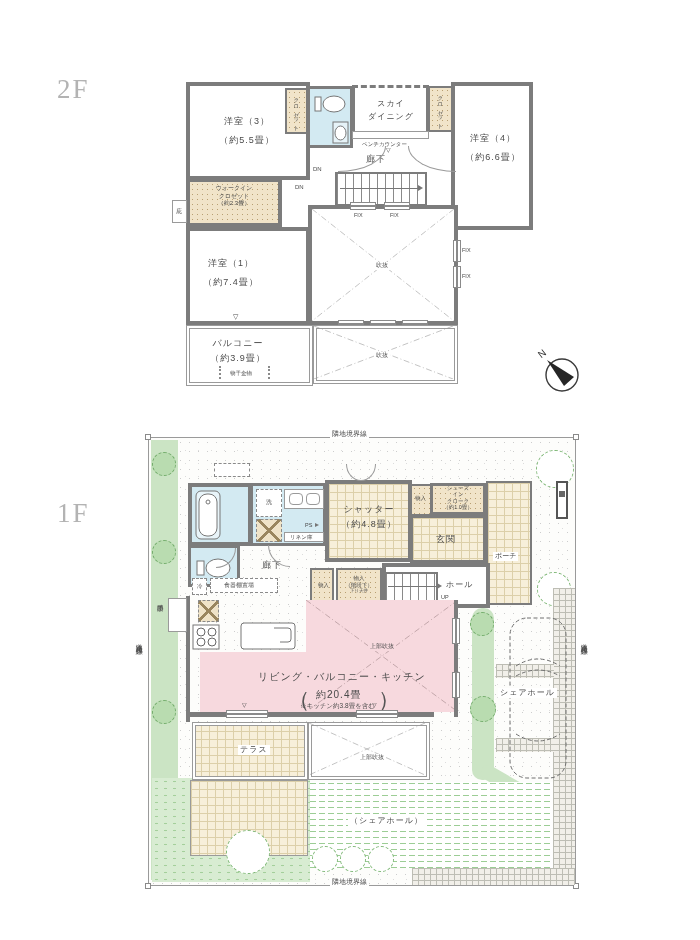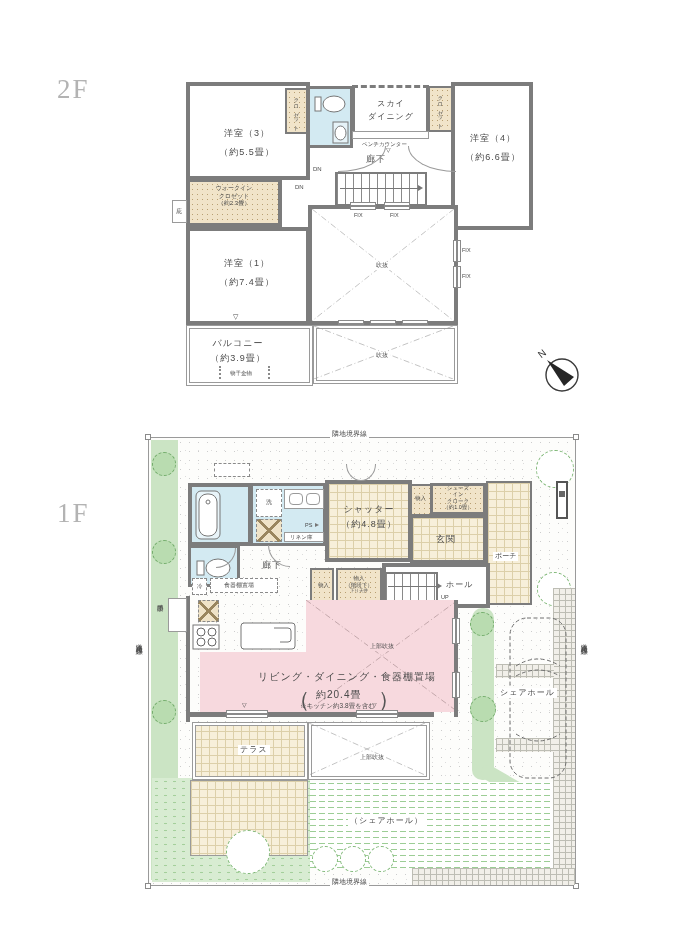--- a/index.html
+++ b/index.html
@@ -50,21 +50,21 @@
   .whitechip{background:#fff;padding:0 2px}
 </style>
 </head>
 <body>
 
 <div id="plan">
 
   <div class="floorlbl" style="left:57px;top:74px">2F</div>
 
   <div class="room" style="left:186px;top:82px;width:124px;height:98px"></div>
-  <div class="lbl t9 ctr" style="left:204px;top:128px;width:86px">
+  <div class="lbl t9 ctr" style="left:204px;top:116px;width:86px">
     <div>洋室（3）</div>
     <div style="margin-top:8px">（約5.5畳）</div>
   </div>
 
   <div class="room b2 beige" style="left:285px;top:88px;width:23px;height:46px">
     <div class="lbl t5 vert" style="left:6px;top:3px">クロゼット</div>
   </div>
 
   <div class="room b3 blue" style="left:307px;top:86px;width:46px;height:62px">
     <svg width="34" height="22" style="position:absolute;left:4px;top:4px">
@@ -111,21 +111,21 @@
   <div class="lbl t6 ctr" style="left:196px;top:185px;width:76px">
     <div>ウォークイン</div>
     <div>クロゼット</div>
     <div>（約2.3畳）</div>
   </div>
   <div class="b1" style="left:172px;top:200px;width:15px;height:23px">
     <div class="lbl t6" style="left:3px;top:7px">庇</div>
   </div>
 
   <div class="room" style="left:186px;top:227px;width:124px;height:98px"></div>
-  <div class="lbl t9 ctr" style="left:204px;top:258px;width:86px">
+  <div class="lbl t9 ctr" style="left:188px;top:258px;width:86px">
     <div>洋室（1）</div>
     <div style="margin-top:8px">（約7.4畳）</div>
   </div>
   <div class="lbl t7" style="left:233px;top:313px">▽</div>
   <div class="arc-tl" style="left:312px;top:240px;width:24px;height:24px"></div>
 
   <div class="room" style="left:308px;top:205px;width:150px;height:120px">
     <svg class="xl" width="142" height="112" viewBox="0 0 100 100" preserveAspectRatio="none">
       <line x1="0" y1="0" x2="100" y2="100" stroke="#9a9a9a" stroke-width="0.6" stroke-dasharray="6 2.5 1 2.5" vector-effect="non-scaling-stroke"></line>
       <line x1="100" y1="0" x2="0" y2="100" stroke="#9a9a9a" stroke-width="0.6" stroke-dasharray="6 2.5 1 2.5" vector-effect="non-scaling-stroke"></line>
@@ -324,21 +324,21 @@
   </svg>
 
   <div class="abs pink" style="left:306px;top:600px;width:152px;height:112px">
     <svg class="xl" width="152" height="112" viewBox="0 0 100 100" preserveAspectRatio="none">
       <line x1="0" y1="0" x2="100" y2="100" stroke="#a08488" stroke-width="0.6" stroke-dasharray="6 2.5 1 2.5" vector-effect="non-scaling-stroke"></line>
       <line x1="100" y1="0" x2="0" y2="100" stroke="#a08488" stroke-width="0.6" stroke-dasharray="6 2.5 1 2.5" vector-effect="non-scaling-stroke"></line>
     </svg>
   </div>
   <div class="abs pink" style="left:200px;top:652px;width:110px;height:60px"></div>
   <div class="lbl t6" style="left:368px;top:643px;background:#f7d9de;padding:0 2px">上部吹抜</div>
-  <div class="lbl t10" style="left:258px;top:671px">リビング・ダイニング・食器棚置場</div>
+  <div class="lbl t10" style="left:258px;top:671px">リビング・バルコニー・キッチン</div>
   <div class="lbl" style="left:288px;top:686px;font-size:22px;font-weight:100;color:#555">（</div>
   <div class="lbl t10" style="left:316px;top:689px">約20.4畳</div>
   <div class="lbl" style="left:300px;top:702px;font-size:6.5px">※キッチン約3.8畳を含む</div>
   <div class="lbl" style="left:378px;top:686px;font-size:22px;font-weight:100;color:#555">）</div>
 
   <div class="abs" style="left:186px;top:596px;width:4px;height:126px;background:#7c7c7c"></div>
   <div class="abs" style="left:186px;top:712px;width:248px;height:5px;background:#7c7c7c"></div>
   <div class="abs" style="left:454px;top:600px;width:4px;height:117px;background:#7c7c7c"></div>
   <div class="winv" style="left:452px;top:618px;width:8px;height:26px"></div>
   <div class="winv" style="left:452px;top:672px;width:8px;height:26px"></div>

